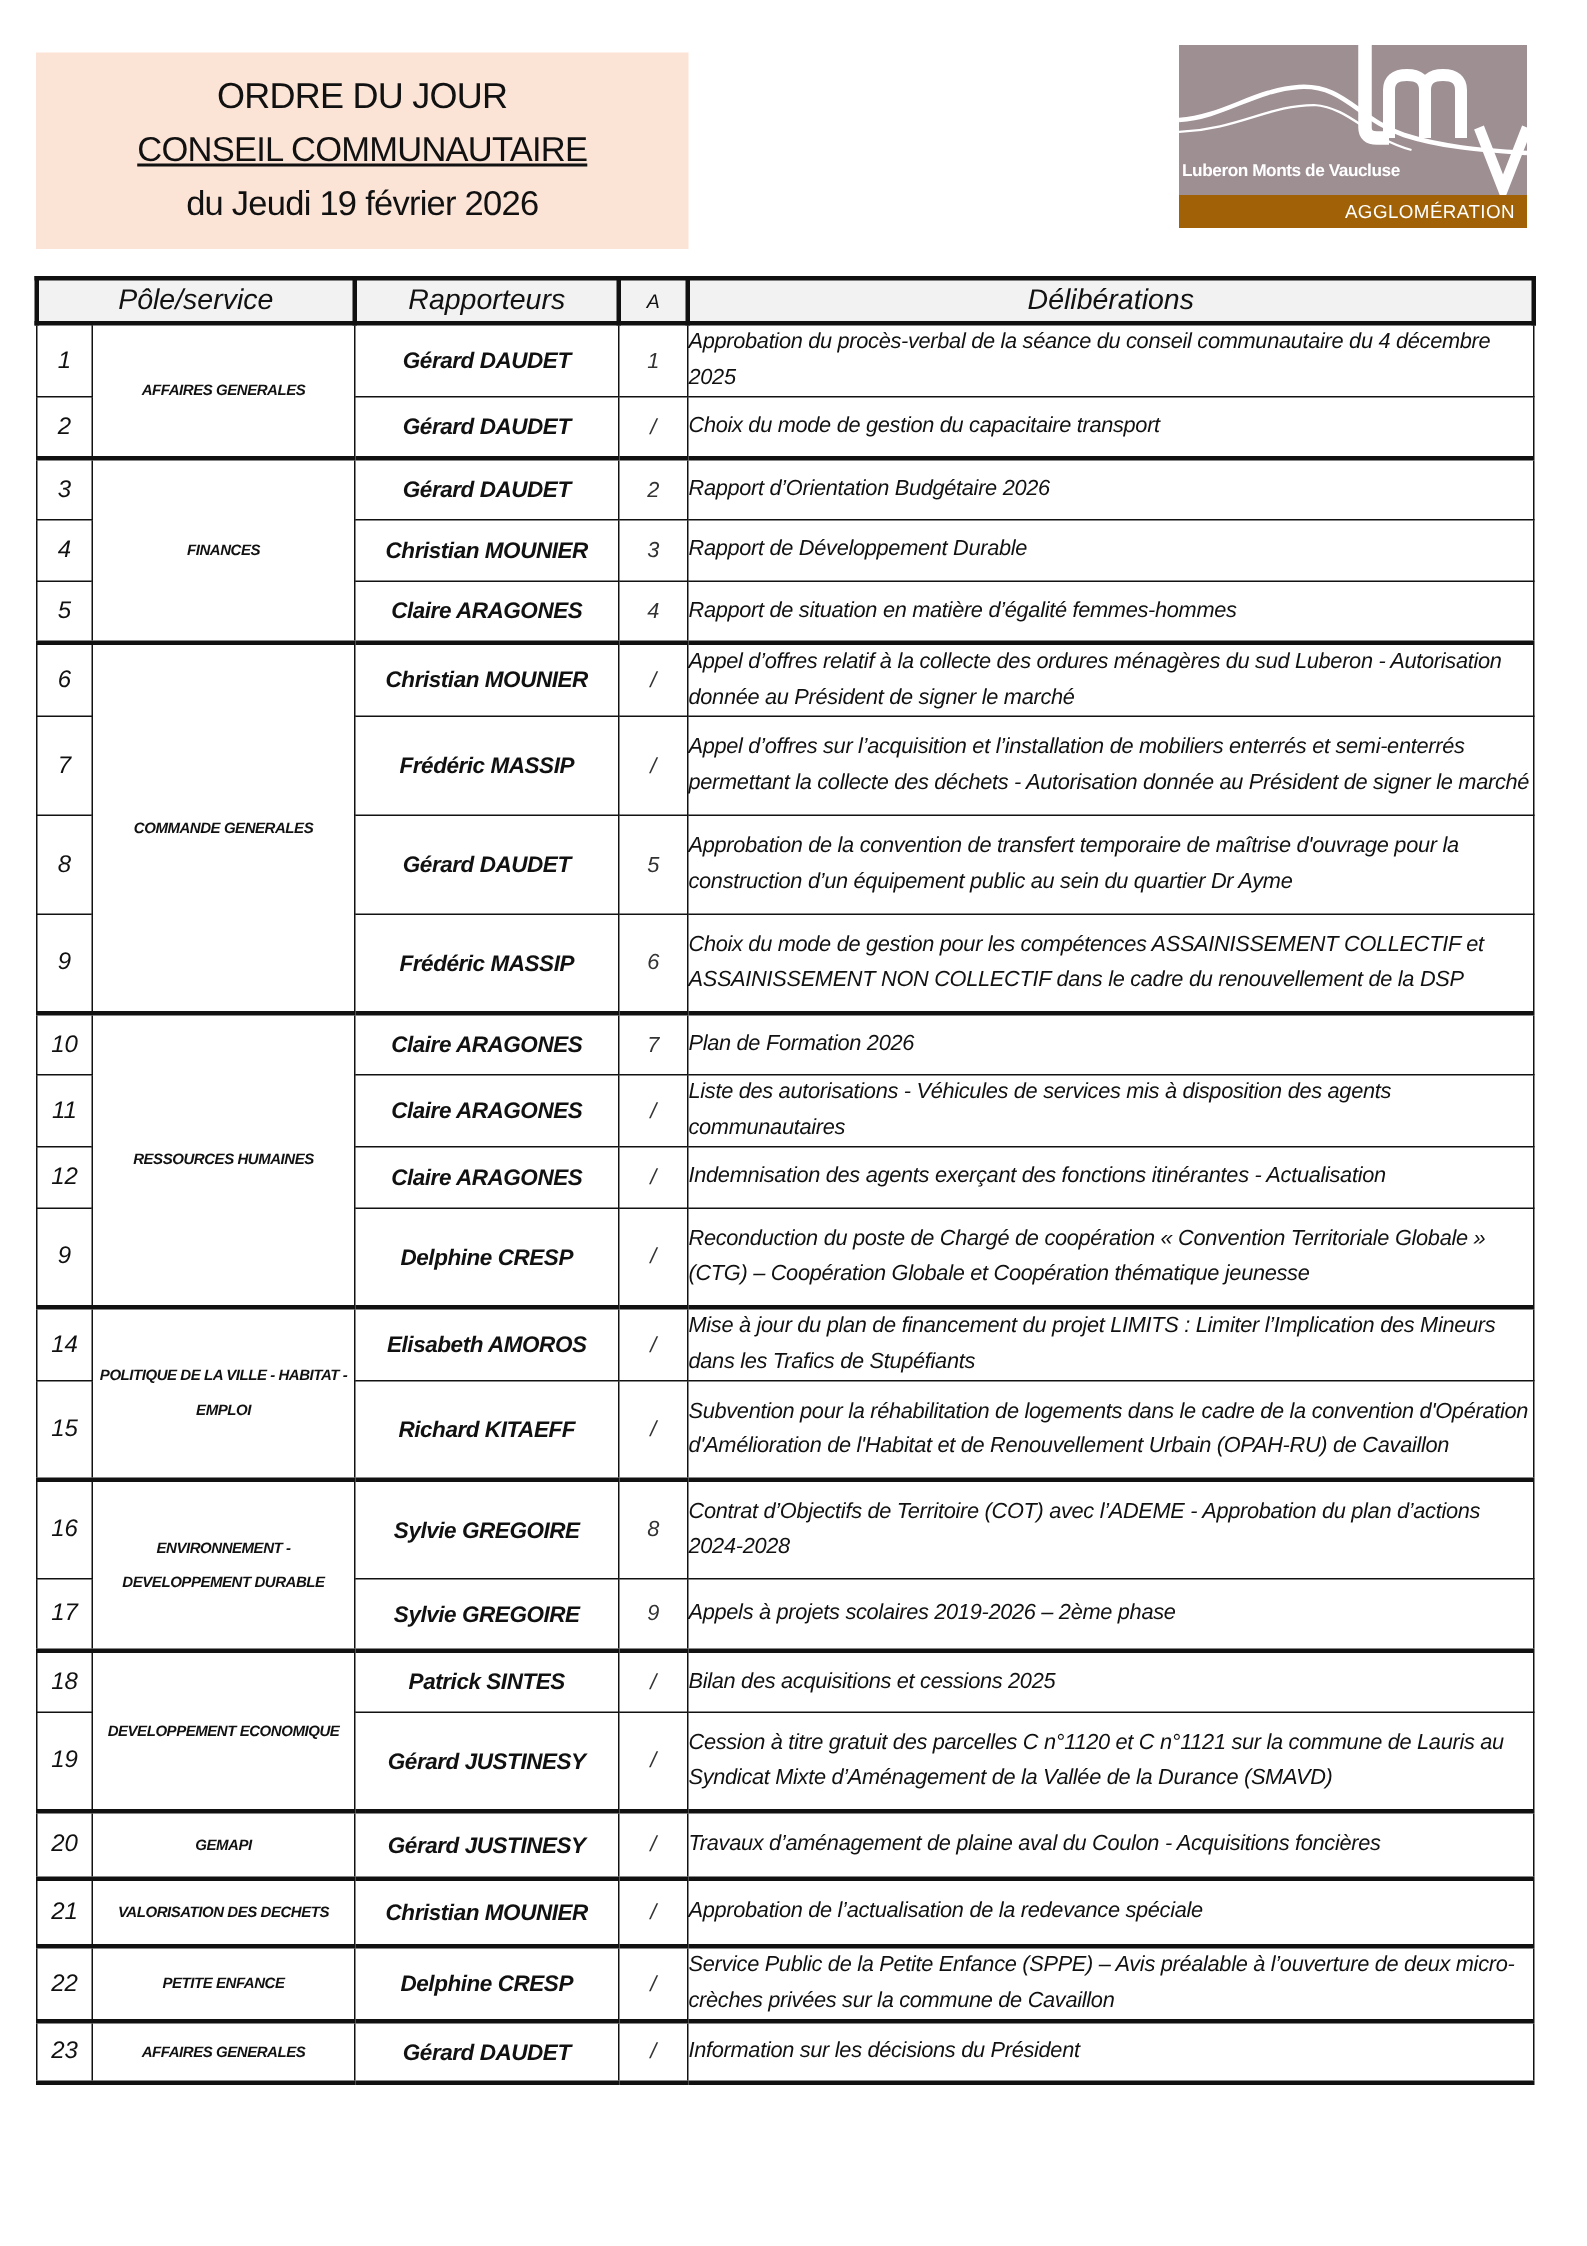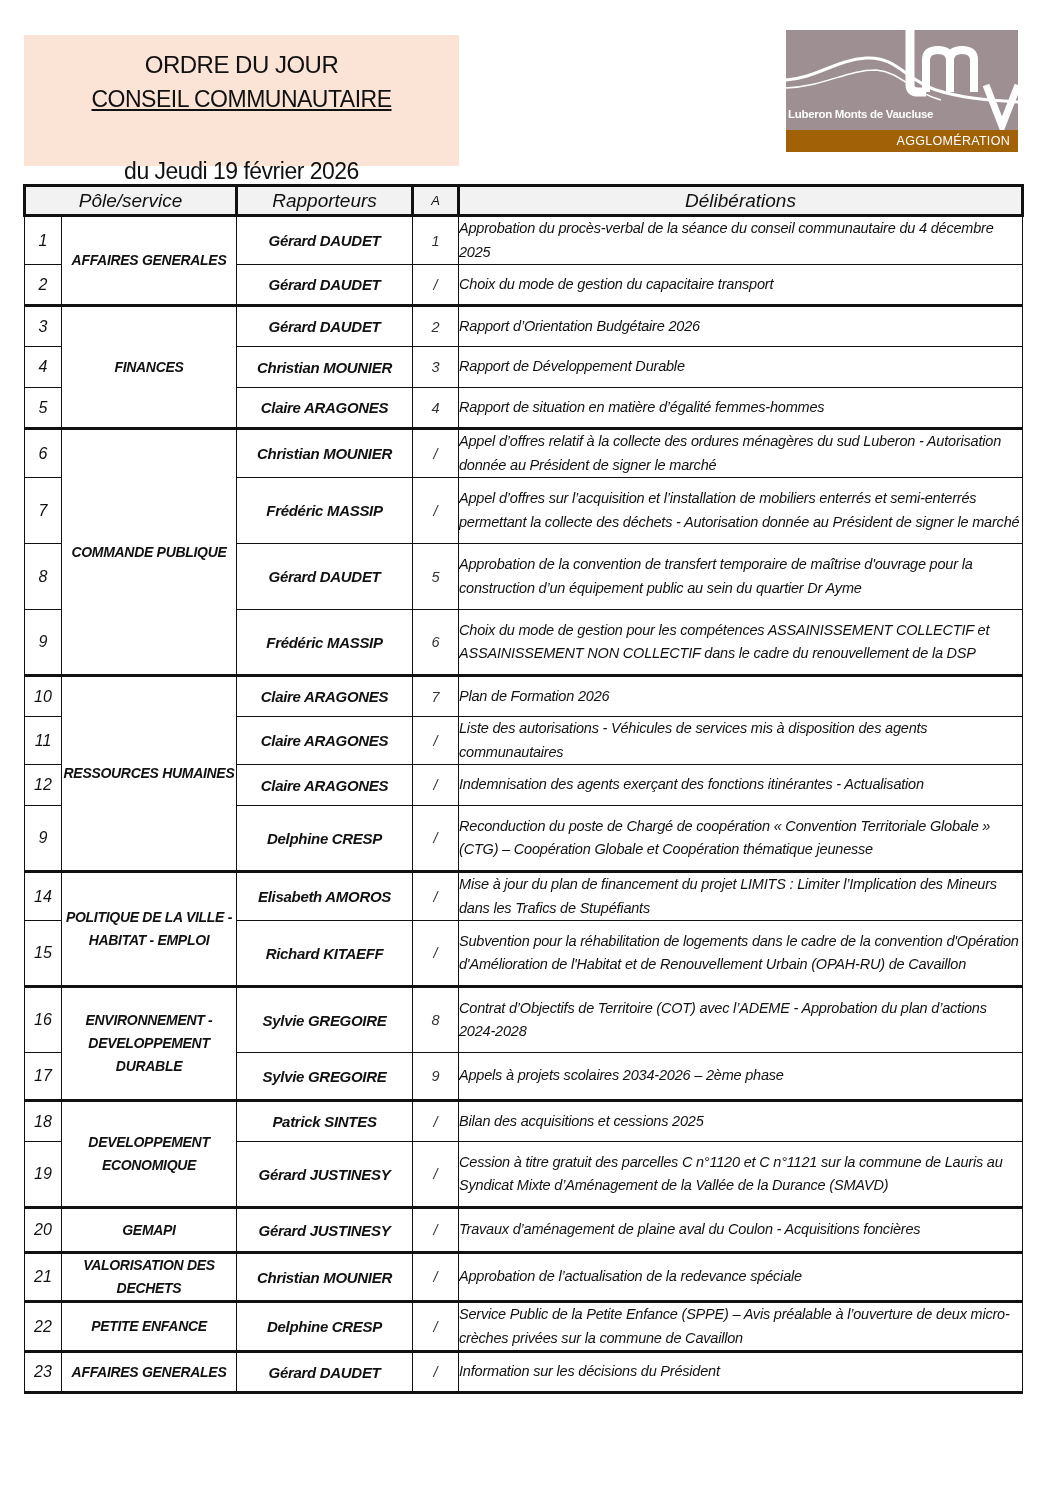--- a/index.html
+++ b/index.html
@@ -3,21 +3,21 @@
 <meta charset="utf-8">
 <style>
   html, body { margin: 0; padding: 0; background: #ffffff; }
   body { width: 1058px; height: 1497px; position: relative; font-family: "Liberation Sans", sans-serif; color: #111; overflow: hidden; }
   .title-box {
     position: absolute; left: 24px; top: 35px; width: 435px; height: 131px;
     background: #fbe3d6; text-align: center; box-sizing: border-box; padding-top: 14px;
   }
   .title-box .t1 { font-size: 24px; line-height: 32px; letter-spacing: -0.5px; }
   .title-box .t2 { font-size: 23px; line-height: 36px; letter-spacing: -0.5px; text-decoration: underline; }
-  .title-box .t3 { font-size: 23px; line-height: 36px; letter-spacing: -0.5px; margin-top: 36px; }
+  .title-box .t3 { font-size: 23px; line-height: 36px; letter-spacing: -0.5px; }
   .logo {
     position: absolute; left: 786px; top: 30px; width: 232px; height: 122px;
   }
   .logo .top { position: absolute; left: 0; top: 0; width: 232px; height: 104px; background: #9e8f93; overflow: hidden; }
   .logo .bottom { position: absolute; left: 0; top: 100px; width: 232px; height: 22px; background: #a16207; color: #fff; font-size: 12.5px; text-align: right; line-height: 22px; padding-right: 8px; box-sizing: border-box; letter-spacing: 0.3px; }
   .logo .name { position: absolute; left: 2px; top: 78px; color: #fff; font-size: 11.5px; font-weight: bold; white-space: nowrap; letter-spacing: -0.3px; }
   .logo svg { position: absolute; left: 0; top: 0; }
 
   table.agenda {
     position: absolute; left: 23px; top: 184px; width: 998px;
@@ -25,21 +25,21 @@
   }
   table.agenda td, table.agenda th {
     border: 1.5px solid #111; padding: 0; vertical-align: middle;
   }
   table.agenda th {
     background: #f2f2f2; font-weight: normal; font-size: 19px; height: 27px; text-align: center;
     border: 3px solid #111;
   }
   table.agenda th.a-col { font-size: 13px; }
   td.num { text-align: center; font-size: 16px; }
-  td.pole { text-align: center; font-size: 14px; font-weight: bold; line-height: 23px; letter-spacing: -0.3px; }
+  td.pole { text-align: center; font-size: 10px; font-weight: bold; line-height: 23px; letter-spacing: -0.3px; }
   td.rap { text-align: center; font-size: 15px; font-weight: bold; letter-spacing: -0.3px; }
   td.a { text-align: center; font-size: 14.5px; color: #333; }
   td.del { font-size: 14.5px; line-height: 23.5px; padding-left: 3px; letter-spacing: -0.2px; }
   tr.group-start td { border-top: 3.5px solid #111; }
   td.rap { border-left: 3px solid #111; border-right: 3px solid #111; }
   td.del { border-left: 3px solid #111; border-right: 3px solid #111; }
   td.num { border-left: 3px solid #111; }
   tr.last td { border-bottom: 3px solid #111; }
 </style>
 </head>
@@ -113,21 +113,21 @@
     </tr>
     <tr style="height:41px">
       <td class="num">5</td>
       <td class="rap">Claire ARAGONES</td>
       <td class="a">4</td>
       <td class="del">Rapport de situation en matière d’égalité femmes-hommes</td>
     </tr>
 
     <tr class="group-start" style="height:41px">
       <td class="num">6</td>
-      <td class="pole" rowspan="4">COMMANDE PUBLIQUE</td>
+      <td class="pole" rowspan="4">COMMANDE GENERALES</td>
       <td class="rap">Christian MOUNIER</td>
       <td class="a">/</td>
       <td class="del">Appel d’offres relatif à la collecte des ordures ménagères du sud Luberon - Autorisation donnée au Président de signer le marché</td>
     </tr>
     <tr style="height:66px">
       <td class="num">7</td>
       <td class="rap">Frédéric MASSIP</td>
       <td class="a">/</td>
       <td class="del">Appel d’offres sur l’acquisition et l’installation de mobiliers enterrés et semi-enterrés permettant la collecte des déchets - Autorisation donnée au Président de signer le marché</td>
     </tr>
@@ -188,21 +188,21 @@
       <td class="num">16</td>
       <td class="pole" rowspan="2">ENVIRONNEMENT - DEVELOPPEMENT DURABLE</td>
       <td class="rap">Sylvie GREGOIRE</td>
       <td class="a">8</td>
       <td class="del">Contrat d’Objectifs de Territoire (COT) avec l’ADEME - Approbation du plan d’actions 2024-2028</td>
     </tr>
     <tr style="height:48px">
       <td class="num">17</td>
       <td class="rap">Sylvie GREGOIRE</td>
       <td class="a">9</td>
-      <td class="del">Appels à projets scolaires 2034-2026 – 2ème phase</td>
+      <td class="del">Appels à projets scolaires 2019-2026 – 2ème phase</td>
     </tr>
 
     <tr class="group-start" style="height:41px">
       <td class="num">18</td>
       <td class="pole" rowspan="2">DEVELOPPEMENT ECONOMIQUE</td>
       <td class="rap">Patrick SINTES</td>
       <td class="a">/</td>
       <td class="del">Bilan des acquisitions et cessions 2025</td>
     </tr>
     <tr style="height:66px">

